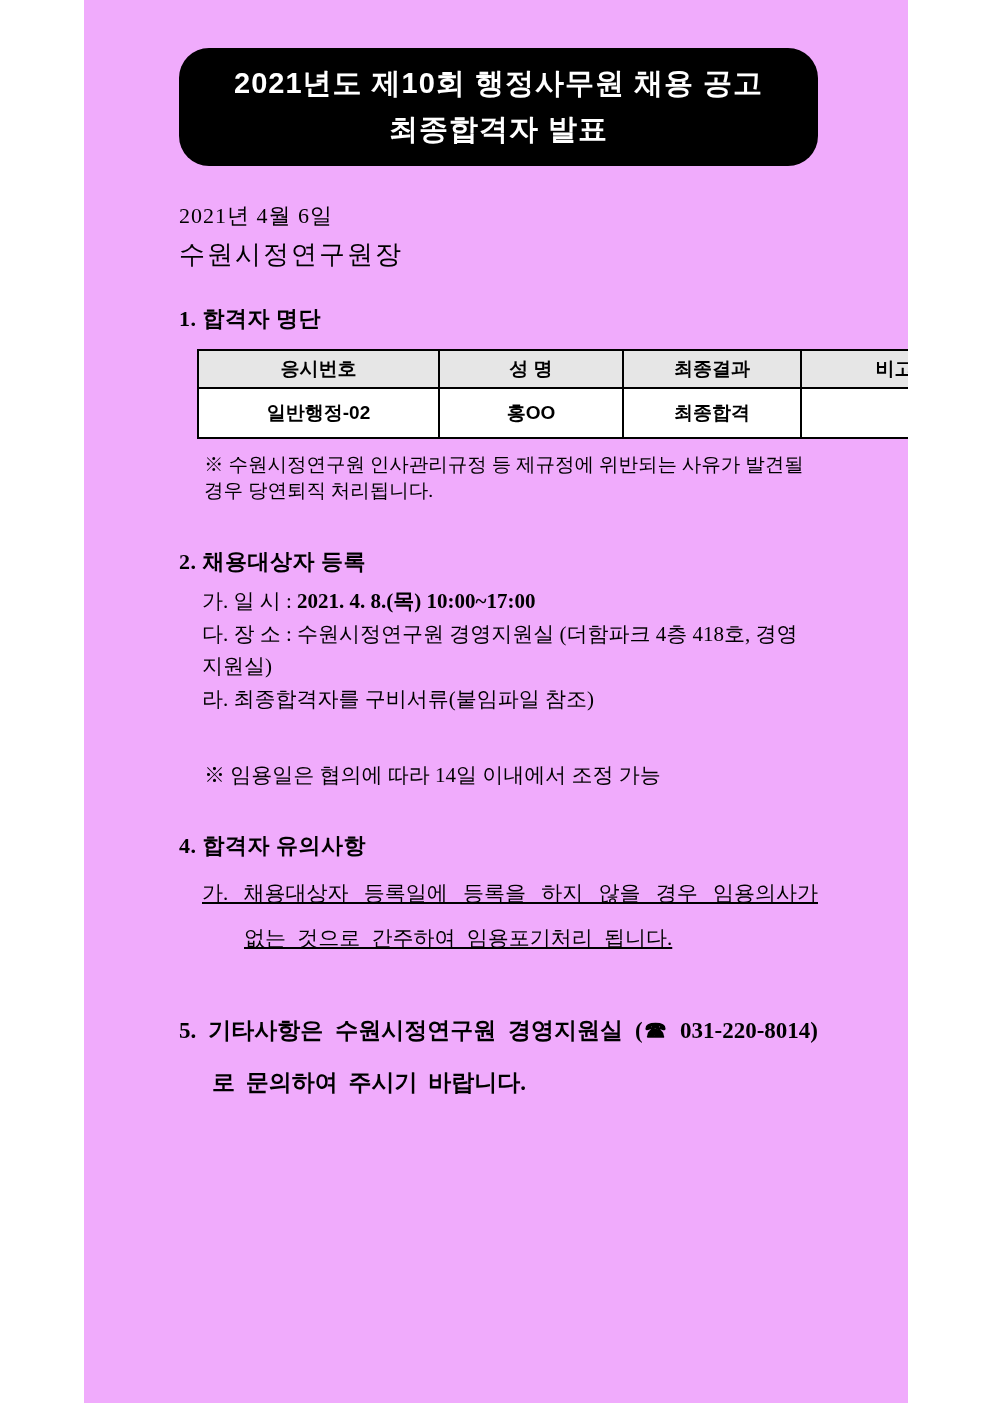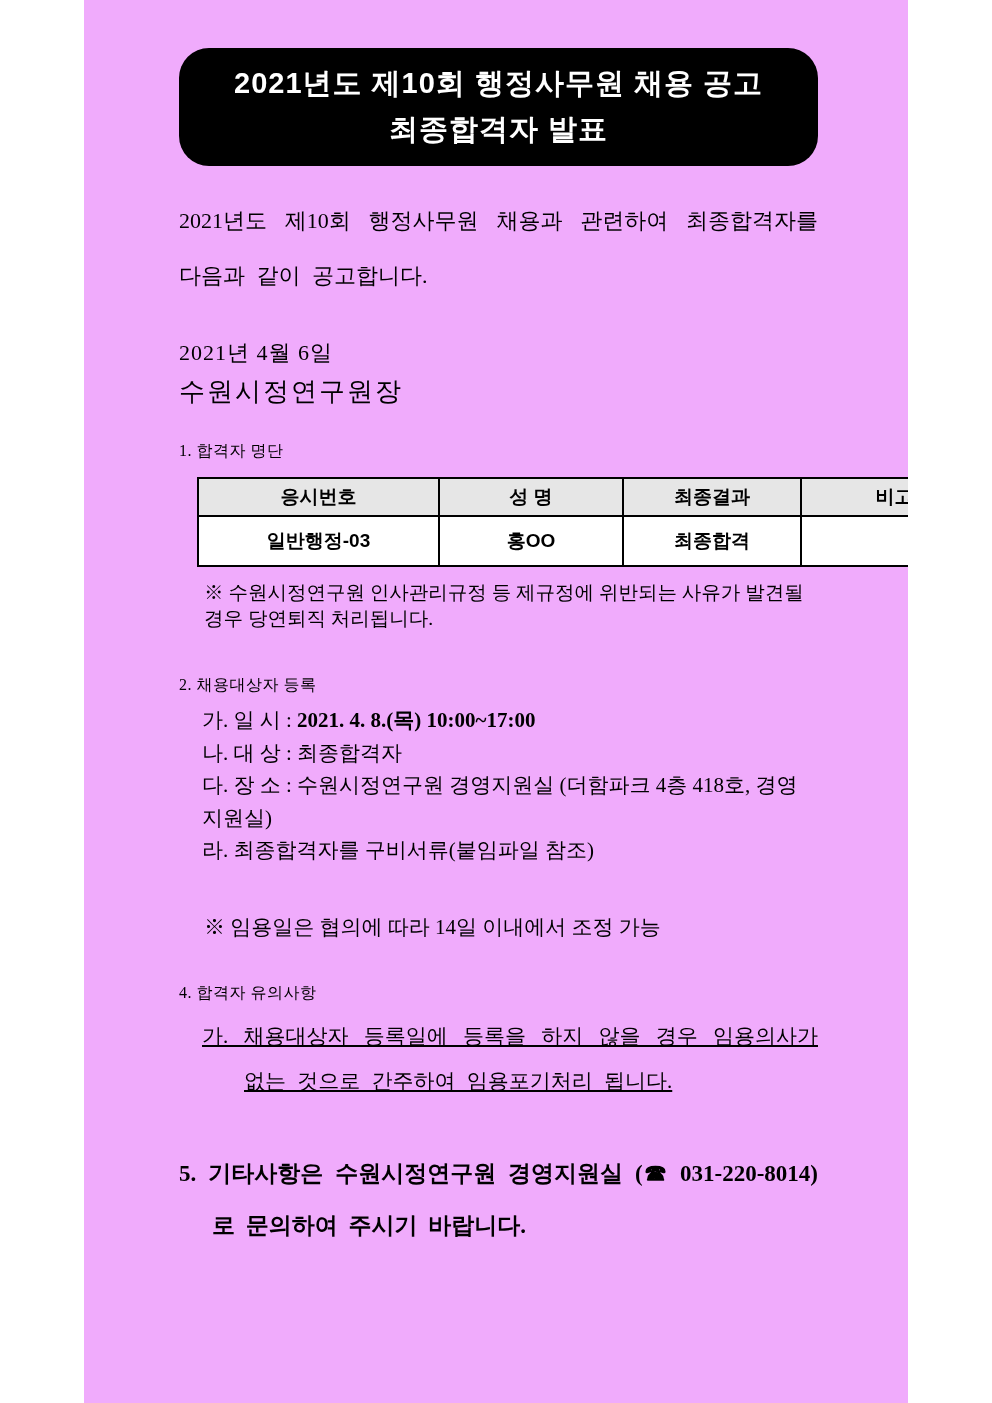--- a/index.html
+++ b/index.html
@@ -39,22 +39,22 @@
     line-height: 55px;
     text-align: justify;
     word-spacing: 6px;
   }
   
   .sign-block { margin-top: 32px; }
   .doc-date { font-size: 22px; line-height: 36px; letter-spacing: 1px; }
   .signature { font-size: 26px; line-height: 42px; font-weight: normal; letter-spacing: 2px; }
   
   .sec-title {
-    font-size: 16px;
-    font-weight: normal;
+    font-size: 22px;
+    font-weight: bold;
     letter-spacing: 0.5px;
   }
   .sec1 { margin-top: 28px; }
   
   table.result-table {
     margin: 15px 0 0 18px;
     width: 792px;
     border-collapse: collapse;
     table-layout: fixed;
     font-family: "Liberation Sans", "DejaVu Sans", sans-serif;
@@ -120,21 +120,20 @@
 <body>
 
 <div class="page">
   <div class="content">
 
     <div class="banner">
       <div class="banner-line">2021년도 제10회 행정사무원 채용 공고</div>
       <div class="banner-line">최종합격자 발표</div>
     </div>
 
-    <p class="intro">2021년도 제10회 행정사무원 채용과 관련하여 최종합격자를 다음과 같이 공고합니다.</p>
 
     <div class="sign-block">
       <div class="doc-date">2021년 4월 6일</div>
       <div class="signature">수원시정연구원장</div>
     </div>
 
     <div class="sec1">
       <div class="sec-title">1. 합격자 명단</div>
       <table class="result-table">
         <colgroup>
@@ -146,35 +145,34 @@
         <thead>
           <tr>
             <th>응시번호</th>
             <th>성  명</th>
             <th>최종결과</th>
             <th>비고</th>
           </tr>
         </thead>
         <tbody>
           <tr>
-            <td>일반행정-03</td>
+            <td>일반행정-02</td>
             <td>홍OO</td>
             <td>최종합격</td>
             <td></td>
           </tr>
         </tbody>
       </table>
       <div class="note">※ 수원시정연구원 인사관리규정 등 제규정에 위반되는 사유가 발견될 경우 당연퇴직 처리됩니다.</div>
     </div>
 
     <div class="sec2">
       <div class="sec-title">2. 채용대상자 등록</div>
       <div class="sec2-items">
         <div class="item"><span>가. 일 시 : </span><span class="bold">2021. 4. 8.(목) 10:00~17:00</span></div>
-        <div class="item"><span>나. 대 상 : 최종합격자</span><span class="bold"></span></div>
         <div class="item"><span>다. 장 소 : 수원시정연구원 경영지원실 (더함파크 4층 418호, 경영지원실)</span><span class="bold"></span></div>
         <div class="item"><span>라. 최종합격자를 구비서류(붙임파일 참조)</span><span class="bold"></span></div>
       </div>
     </div>
 
     <div class="sec3">
       <div class="sec3-note">※ 임용일은 협의에 따라 14일 이내에서 조정 가능</div>
     </div>
 
     <div class="sec4">

